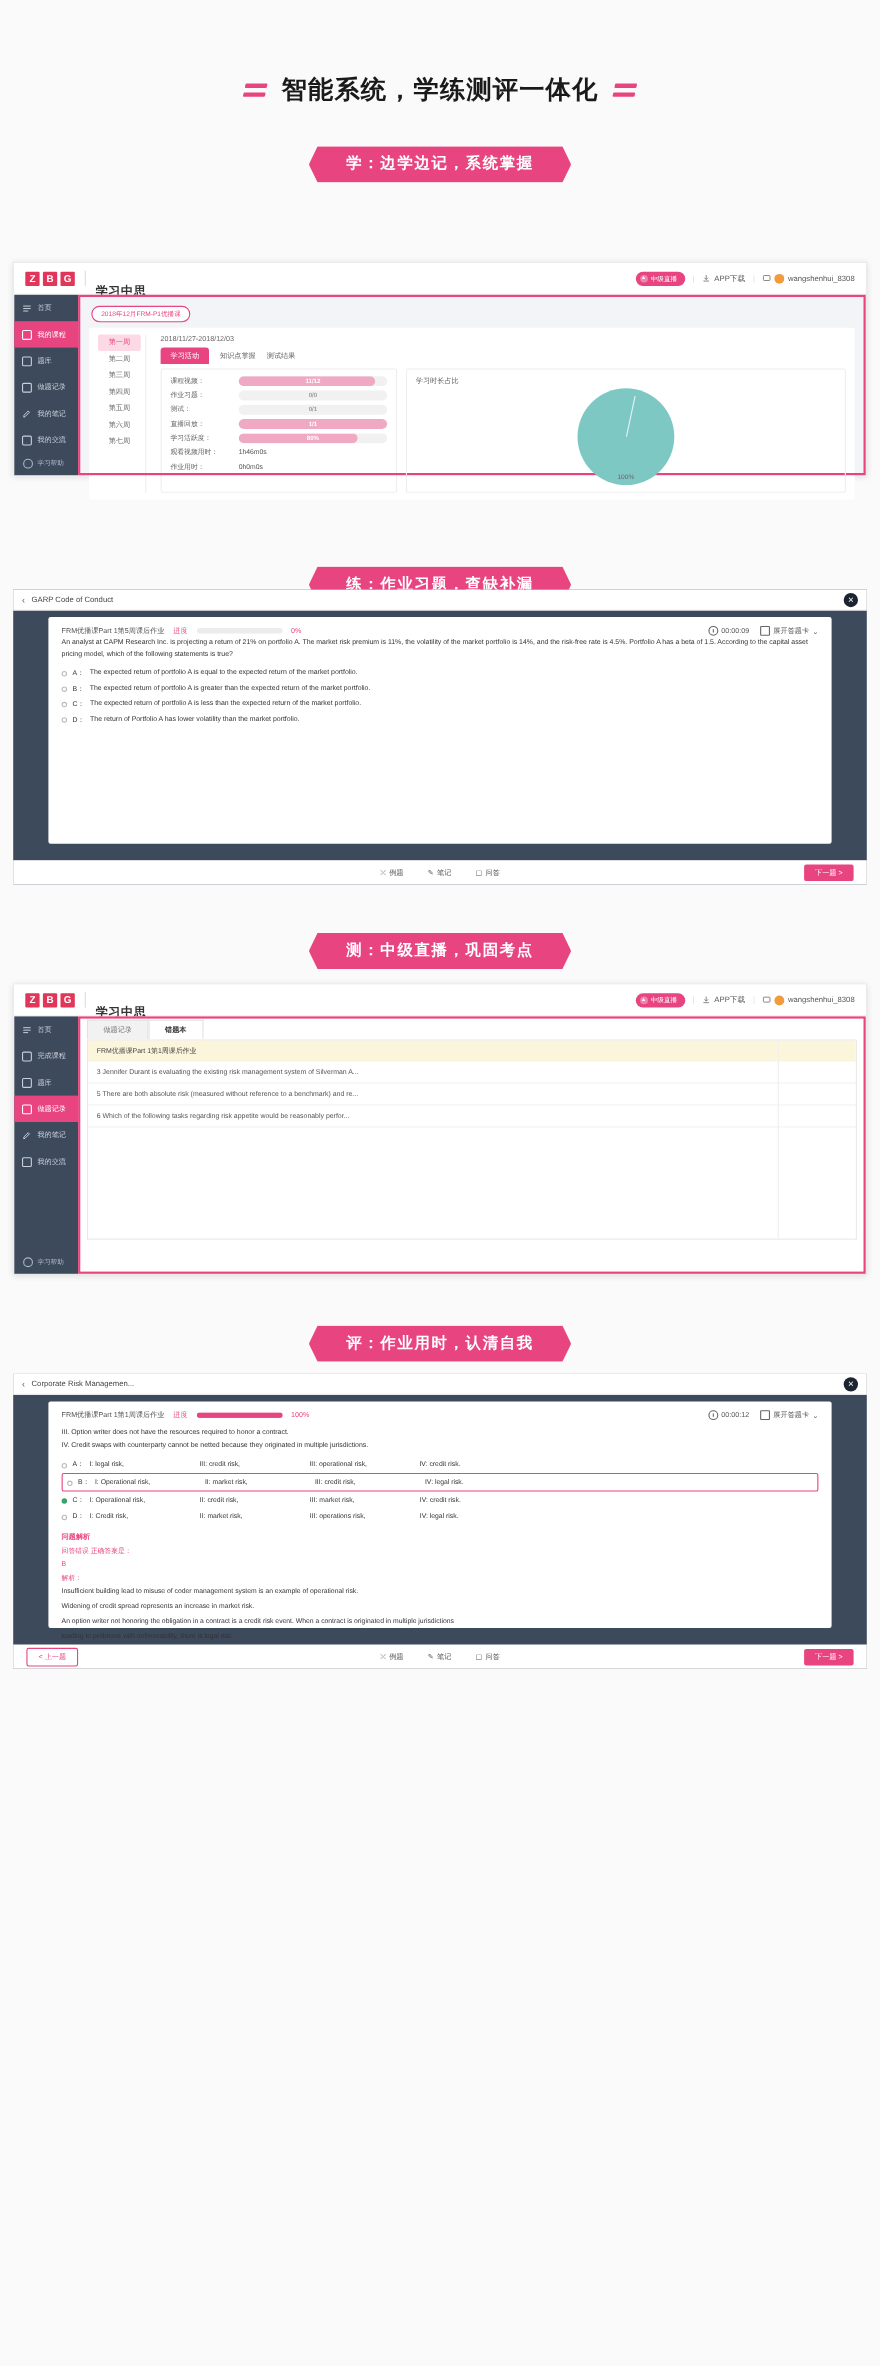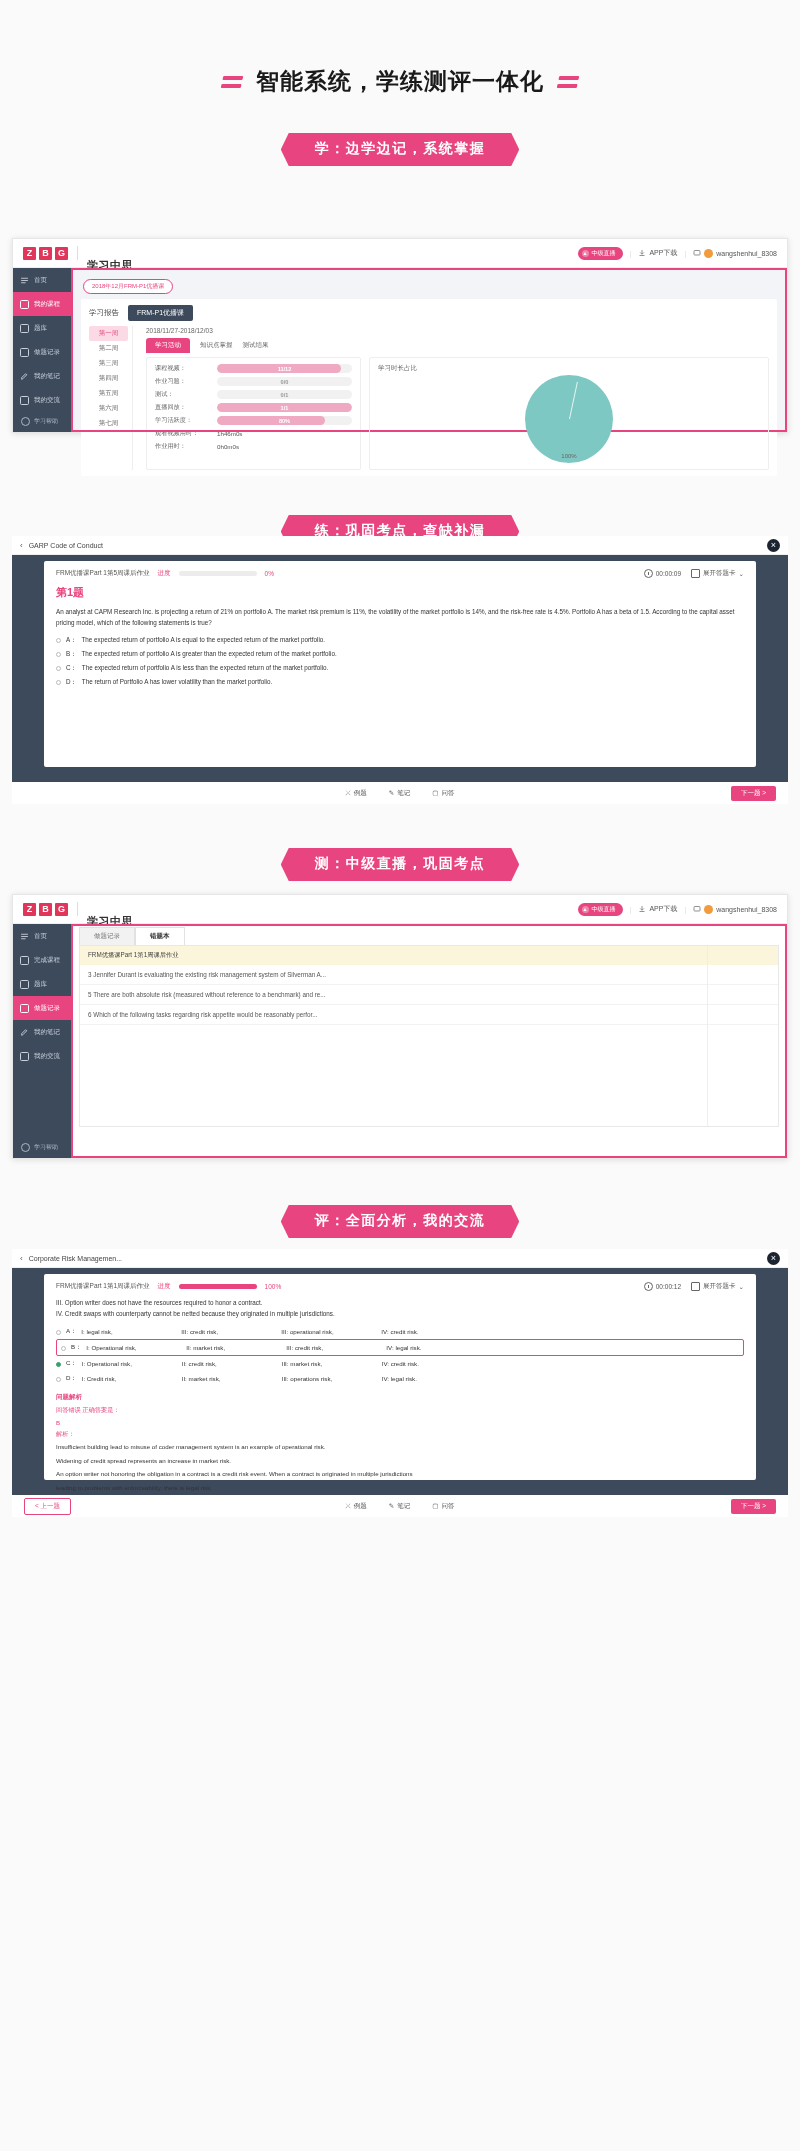--- a/index.html
+++ b/index.html
@@ -322,24 +322,20 @@
       <div class="side-bottom">
         <span class="circ"></span>
         <span>学习帮助</span>
       </div>
     </div>
 
     <div class="content">
       <div class="pink-border"></div>
       <div class="course-tag">2018年12月FRM-P1优播课</div>
       <div class="panel">
-        <div class="panel-head">
-          <span class="lbl">学习报告</span>
-          <span class="tab-dark">FRM-P1优播课</span>
-        </div>
         <div class="report-body">
           <div class="week-col">
             <div class="week-item active">第一周</div>
             <div class="week-item">第二周</div>
             <div class="week-item">第三周</div>
             <div class="week-item">第四周</div>
             <div class="week-item">第五周</div>
             <div class="week-item">第六周</div>
             <div class="week-item">第七周</div>
           </div>
@@ -404,21 +400,21 @@
               </div>
             </div>
           </div>
         </div>
       </div>
     </div>
   </div>
 </div>
 
 <div class="ribbon-wrap" style="position:absolute; top:515px; left:0;">
-  <div class="ribbon">练：巩固考点，查缺补漏</div>
+  <div class="ribbon">练：作业习题，查缺补漏</div>
 </div>
 
 <div class="quiz-frame" id="sec2-frame" style="left:12px; top:536px; width:776px; height:268px;">
   <div class="quiz-titlebar">
     <span class="back-chev">‹</span>
     <span>GARP Code of Conduct</span>
     <span class="close-x">×</span>
   </div>
   <div class="quiz-inner">
     <div class="quiz-card" style="height:206px">
@@ -434,21 +430,20 @@
             <span class="clock"></span>
             <span>00:00:09</span>
           </span>
           <span class="foot-item">
             <span class="grid-ic"></span>
             <span>展开答题卡</span>
             <span>⌄</span>
           </span>
         </span>
       </div>
-      <div class="q-number">第1题</div>
       <div class="q-text">An analyst at CAPM Research Inc. is projecting a return of 21% on portfolio A. The market risk premium is 11%, the volatility of the market portfolio is 14%, and the risk-free rate is 4.5%. Portfolio A has a beta of 1.5. According to the capital asset pricing model, which of the following statements is true?</div>
       <div class="q-opts">
         <div class="q-opt">
           <span class="radio"></span>
           <span>A：</span>
           <span>The expected return of portfolio A is equal to the expected return of the market portfolio.</span>
         </div>
         <div class="q-opt">
           <span class="radio"></span>
           <span>B：</span>
@@ -574,21 +569,21 @@
         <div class="note-head">FRM优播课Part 1第1周课后作业</div>
         <div class="note-item">3 Jennifer Durant is evaluating the existing risk management system of Silverman A...</div>
         <div class="note-item">5 There are both absolute risk (measured without reference to a benchmark) and re...</div>
         <div class="note-item">6 Which of the following tasks regarding risk appetite would be reasonably perfor...</div>
       </div>
     </div>
   </div>
 </div>
 
 <div class="ribbon-wrap" style="position:absolute; top:1205px; left:0;">
-  <div class="ribbon">评：全面分析，我的交流</div>
+  <div class="ribbon">评：作业用时，认清自我</div>
 </div>
 
 <div class="quiz-frame" id="sec4-frame" style="left:12px; top:1249px; width:776px; height:268px;">
   <div class="quiz-titlebar">
     <span class="back-chev">‹</span>
     <span>Corporate Risk Managemen...</span>
     <span class="close-x">×</span>
   </div>
   <div class="quiz-inner">
     <div class="quiz-card" style="height:206px">

